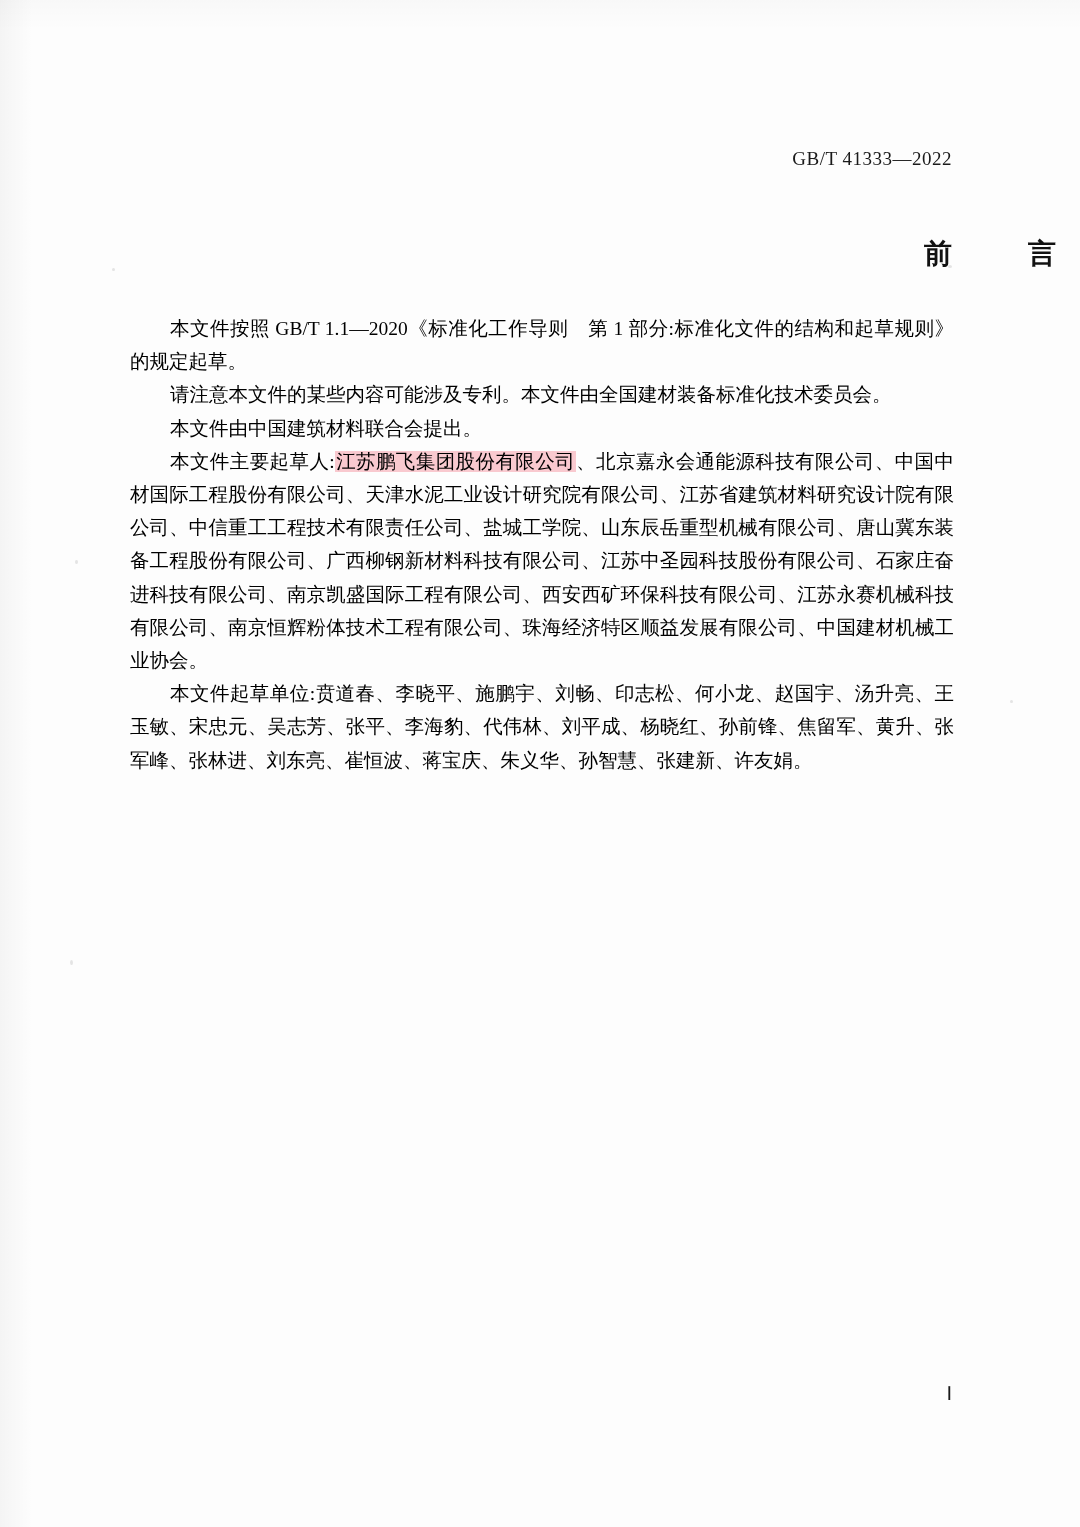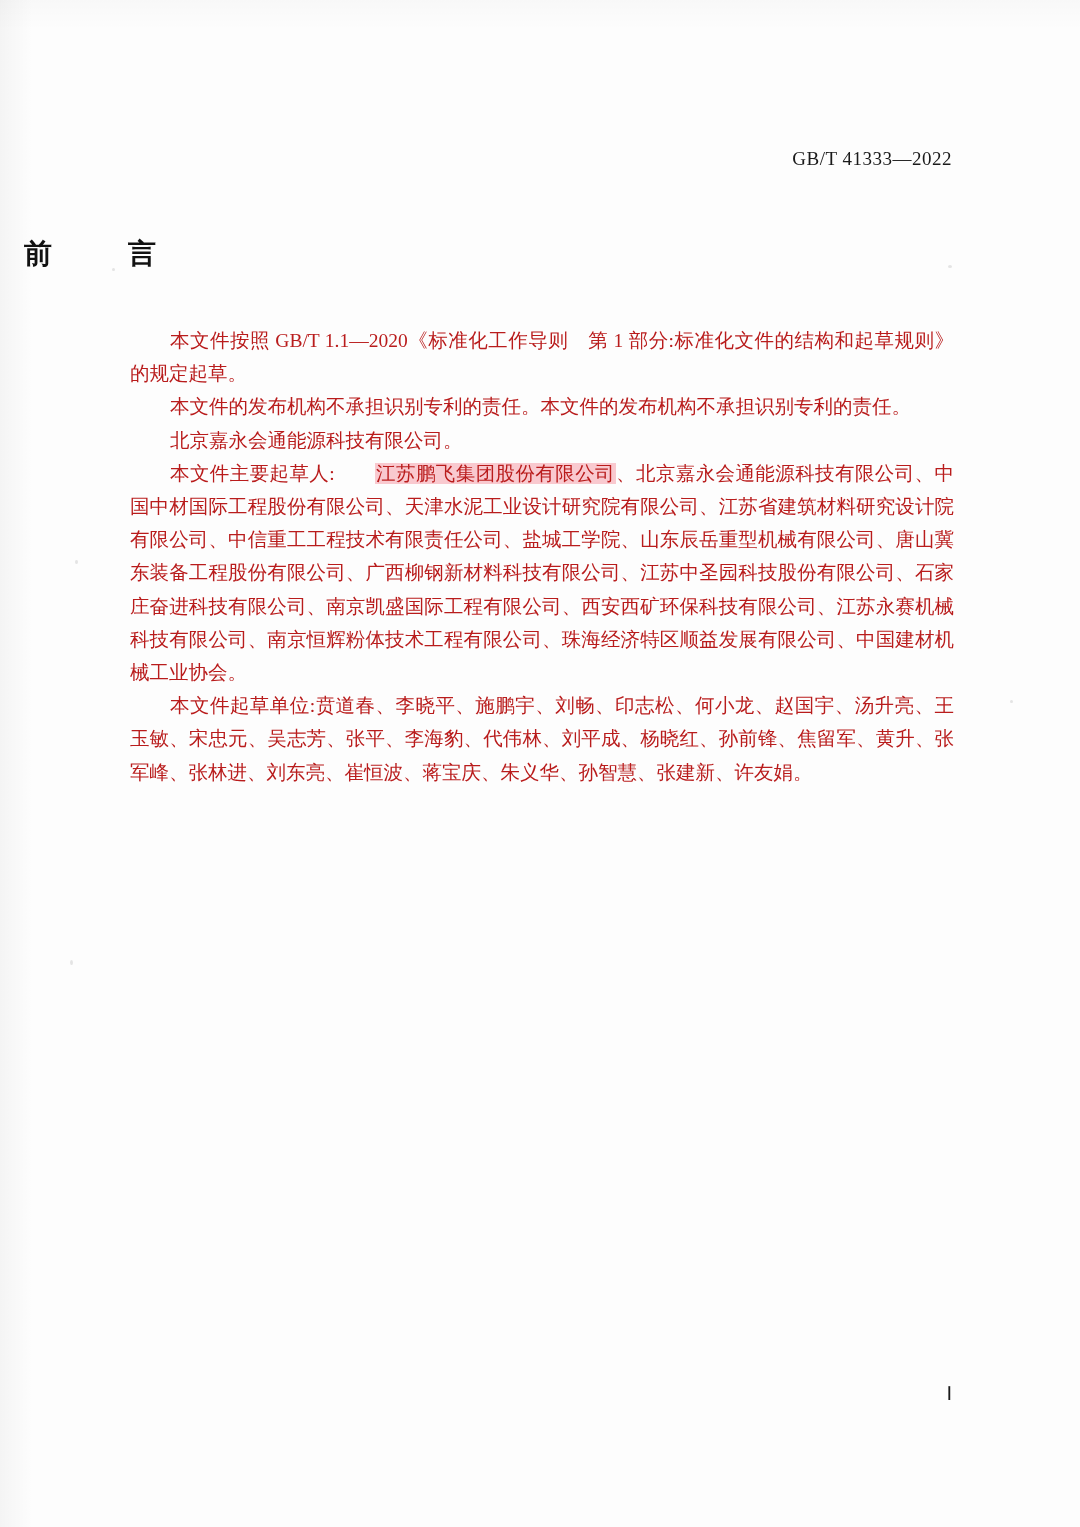--- a/index.html
+++ b/index.html
@@ -40,50 +40,49 @@
     letter-spacing: 0.5px;
     font-family: "Liberation Serif", serif;
     color: #1a1a1a;
     white-space: nowrap;
   }
   .doc-title {
     position: absolute;
     top: 235px;
     left: 0;
     width: 1080px;
-    text-align: left;
+    text-align: right;
     font-size: 28px;
     font-weight: bold;
     letter-spacing: 24px;
     text-indent: 24px;
     color: #111;
     font-family: "Liberation Serif", "DejaVu Serif", serif;
   }
   .body-block {
     position: absolute;
-    top: 324px;
+    top: 312px;
     left: 130px;
     width: 824px;
     font-size: 19.5px;
     line-height: 33.2px;
-    color: #b91c1c;
+    color: #000000;
     text-align: justify;
     text-justify: inter-ideograph;
   }
   .para {
     margin: 0;
     text-indent: 40px;
   }
   .para + .para {
     margin-top: 0px;
   }
   .highlight {
     background: #f9c9cf;
     padding: 0 1px;
-    margin-left: 40px;
   }
   .page-number {
     position: absolute;
     bottom: 122px;
     right: 128px;
     font-size: 19px;
     color: #1a1a1a;
     font-family: "Liberation Serif", serif;
   }
   
@@ -100,23 +99,23 @@
 <div class="page">
 
   <div class="header-code">GB/T 41333—2022</div>
 
   <div class="doc-title">前　言</div>
 
   <div class="body-block">
 
     <p class="para">本文件按照 GB/T 1.1—2020《标准化工作导则　第 1 部分:标准化文件的结构和起草规则》的规定起草。</p>
 
-    <p class="para">本文件的发布机构不承担识别专利的责任。本文件的发布机构不承担识别专利的责任。</p>
+    <p class="para">请注意本文件的某些内容可能涉及专利。本文件由全国建材装备标准化技术委员会。</p>
 
-    <p class="para">北京嘉永会通能源科技有限公司。</p>
+    <p class="para">本文件由中国建筑材料联合会提出。</p>
 
 
     <p class="para"><span>本文件主要起草人:</span><span class="highlight">江苏鹏飞集团股份有限公司</span><span>、北京嘉永会通能源科技有限公司、中国中材国际工程股份有限公司、天津水泥工业设计研究院有限公司、江苏省建筑材料研究设计院有限公司、中信重工工程技术有限责任公司、盐城工学院、山东辰岳重型机械有限公司、唐山冀东装备工程股份有限公司、广西柳钢新材料科技有限公司、江苏中圣园科技股份有限公司、石家庄奋进科技有限公司、南京凯盛国际工程有限公司、西安西矿环保科技有限公司、江苏永赛机械科技有限公司、南京恒辉粉体技术工程有限公司、珠海经济特区顺益发展有限公司、中国建材机械工业协会。</span></p>
 
     <p class="para">本文件起草单位:贲道春、李晓平、施鹏宇、刘畅、印志松、何小龙、赵国宇、汤升亮、王玉敏、宋忠元、吴志芳、张平、李海豹、代伟林、刘平成、杨晓红、孙前锋、焦留军、黄升、张军峰、张林进、刘东亮、崔恒波、蒋宝庆、朱义华、孙智慧、张建新、许友娟。</p>
 
   </div>
 
   <div class="page-number">Ⅰ</div>
 

